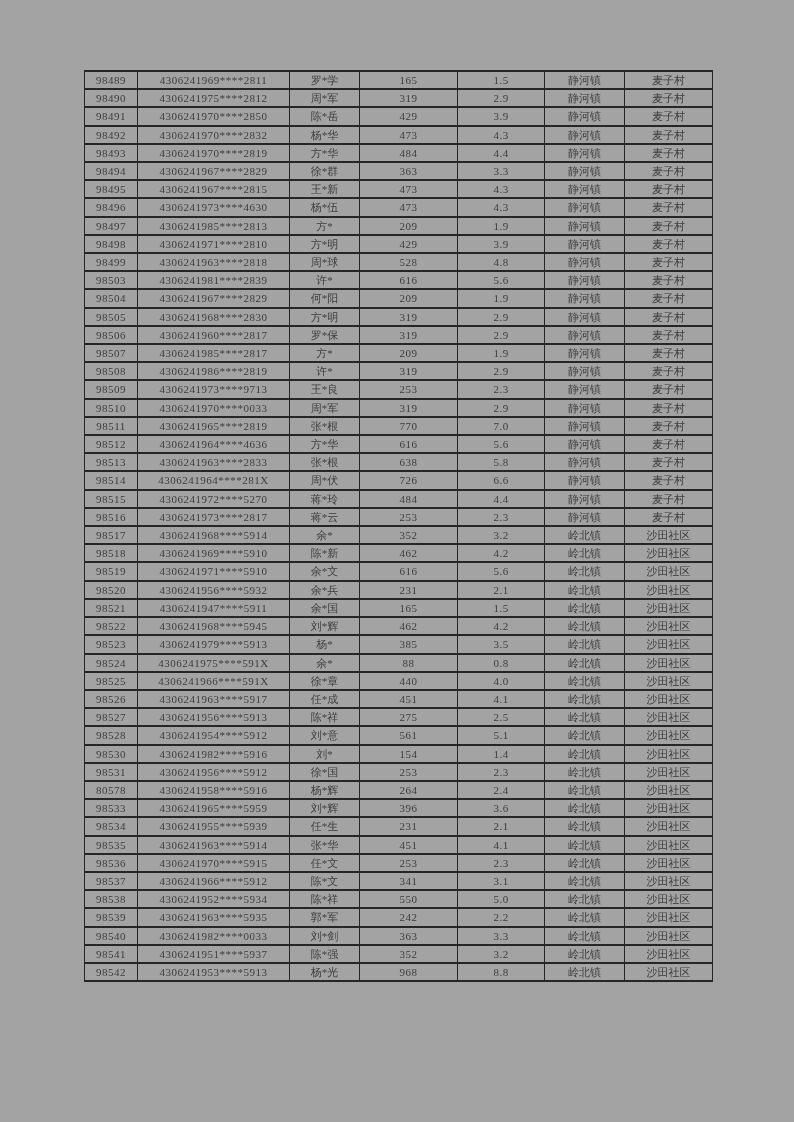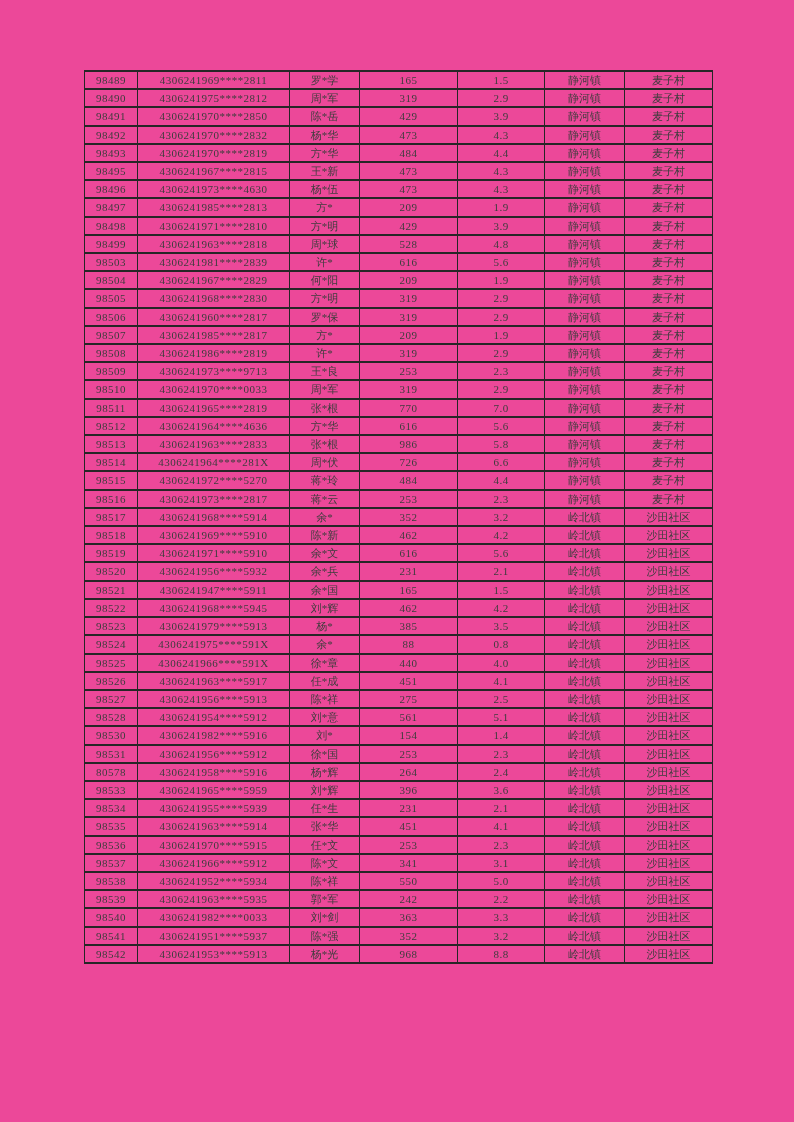--- a/index.html
+++ b/index.html
@@ -10,21 +10,21 @@
   body {
     position: relative;
     width: 794px;
     height: 1122px;
     font-family: "Liberation Serif", "DejaVu Serif", serif;
     overflow: hidden;
   }
   .page {
     position: absolute;
     inset: 0;
-    background: #ec4899;
+    background: #a3a3a3;
   }
   table.roster {
     position: absolute;
     left: 84px;
     top: 70px;
     width: 628px;
     border-collapse: collapse;
     table-layout: fixed;
     color: #3d3d3d;
   }
@@ -107,20 +107,29 @@
         <tr>
           <td class="num">98493</td>
           <td class="num">4306241970****2819</td>
           <td>方*华</td>
           <td class="num">484</td>
           <td class="num">4.4</td>
           <td>静河镇</td>
           <td>麦子村</td>
         </tr>
         <tr>
+          <td class="num">98494</td>
+          <td class="num">4306241967****2829</td>
+          <td>徐*群</td>
+          <td class="num">363</td>
+          <td class="num">3.3</td>
+          <td>静河镇</td>
+          <td>麦子村</td>
+        </tr>
+        <tr>
           <td class="num">98495</td>
           <td class="num">4306241967****2815</td>
           <td>王*新</td>
           <td class="num">473</td>
           <td class="num">4.3</td>
           <td>静河镇</td>
           <td>麦子村</td>
         </tr>
         <tr>
           <td class="num">98496</td>
@@ -245,21 +254,21 @@
           <td>方*华</td>
           <td class="num">616</td>
           <td class="num">5.6</td>
           <td>静河镇</td>
           <td>麦子村</td>
         </tr>
         <tr>
           <td class="num">98513</td>
           <td class="num">4306241963****2833</td>
           <td>张*根</td>
-          <td class="num">986</td>
+          <td class="num">638</td>
           <td class="num">5.8</td>
           <td>静河镇</td>
           <td>麦子村</td>
         </tr>
         <tr>
           <td class="num">98514</td>
           <td class="num">4306241964****281X</td>
           <td>周*伏</td>
           <td class="num">726</td>
           <td class="num">6.6</td>

